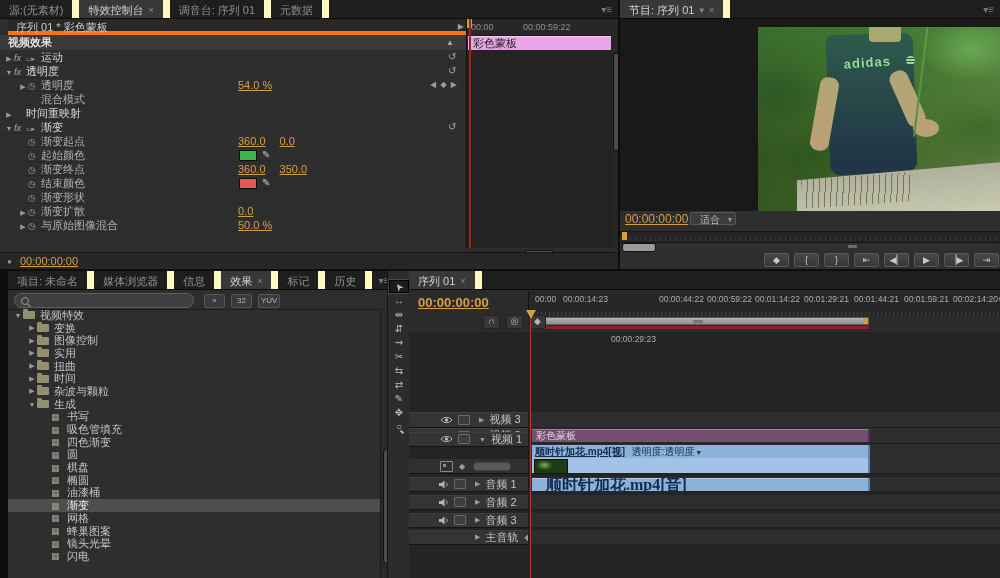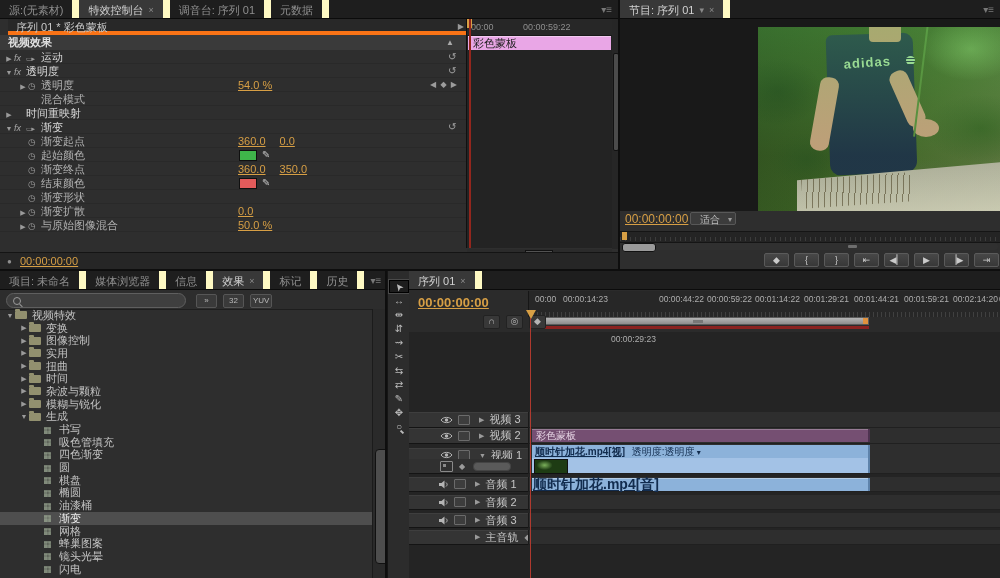--- a/index.html
+++ b/index.html
@@ -1,20 +1,20 @@
 <!DOCTYPE html>
 <html><head>
 <meta charset="utf-8">
 <style>
   html,body{margin:0;padding:0;background:#0e0e0e;width:1000px;height:578px;overflow:hidden;
     font-family:"Liberation Sans","DejaVu Sans",sans-serif;color:#bbb;}
   .panel{position:absolute;background:#2e2e2e;overflow:hidden;}
   #fx{left:0;top:0;width:618px;height:269px;}
   #prog{left:620px;top:0;width:380px;height:269px;}
-  #proj{left:0;top:271px;width:385px;height:307px;}
+  #proj{left:8px;top:271px;width:385px;height:307px;}
   #tools{left:387px;top:271px;width:22px;height:307px;background:#2c2c2c;border-left:1px solid #151515;border-right:1px solid #151515;}
   #tl{left:409px;top:271px;width:591px;height:307px;background:#232323;}
 
   
   .tabbar{height:18px;background:#1e1e1e;border-bottom:1px solid #0b0b0b;display:flex;align-items:stretch;font-size:11px;color:#8f8f8f;}
   .tabs{display:flex;align-items:stretch;}
   .tab{padding:2px 9px 0 9px;border-right:7px solid #fef9c3;display:flex;align-items:center;gap:5px;white-space:nowrap;cursor:default;}
   .tab.active{background:#383838;color:#d2d2d2;}
   .tab .close{color:#8a8a8a;font-size:9px;}
   .panel-menu{margin-left:auto;color:#787878;padding:0 6px;font-size:10px;align-self:center;}
@@ -166,22 +166,22 @@
   .clip-pur{height:13px;line-height:13px;font-size:10px;color:#ead9e8;padding-left:4px;
     box-shadow:inset 0 1px 0 rgba(255,255,255,.25);border-right:2px solid #4e3350;}
   .clip-v1{height:28px;border-right:2px solid #5e83ab;}
   .clip-v1 .ct{height:13px;line-height:13px;font-size:10px;color:#122c4e;padding-left:3px;white-space:nowrap;overflow:hidden;}
   .clip-v1 .ct .nm{text-decoration:underline;font-weight:bold;}
   .clip-v1 .ct .fxt{margin-left:4px;}
   .clip-v1 .ct .fxt::after{content:" ▾";font-size:8px;}
   .clip-v1 .cb{height:15px;background:#a3c2e6;position:relative;}
   .thumb{position:absolute;left:2px;top:1px;width:32px;height:13px;border:1px solid #111;
     background:radial-gradient(10px 6px at 30% 40%,#7ab05a,#1e3c14 80%);}
-  .clip-aud{height:13px;line-height:13px;font-size:14px;color:#122c4e;padding-left:1px;
-    box-shadow:inset 0 1px 0 rgba(255,255,255,.35);border-right:2px solid #5e83ab;}
+  .clip-aud{height:13px;line-height:13px;font-size:16px;color:#122c4e;padding-left:14px;
+    box-shadow:inset 0 1px 0 rgba(255,255,255,.35);border-right:2px solid #5e83ab;font-family:Liberation Serif, serif;}
   .clip-aud .nm{text-decoration:underline;font-weight:bold;}
   svg{display:block;}
 </style>
 </head>
 <body>
 
 <div class="panel" id="fx">
   <div class="tabbar">
     <div class="tabs">
         <div class="tab">
@@ -486,26 +486,20 @@
       <span class="tw">▶</span>
       <span class="fold"></span>
 
       <span>时间</span>
     </div>
       <div class="trow t1 f">
       <span class="tw">▶</span>
       <span class="fold"></span>
 
       <span>杂波与颗粒</span>
-    </div>
-      <div class="trow t1 f">
-      <span class="tw">▶</span>
-      <span class="fold"></span>
-
-      <span>模糊与锐化</span>
     </div>
       <div class="trow t1 f">
       <span class="tw">▼</span>
       <span class="fold"></span>
 
       <span>生成</span>
     </div>
       <div class="trow t2 e">
       <span class="tw"></span>
 
@@ -685,21 +679,21 @@
           </svg>
         </span>
       <span class="syncbox"></span>
       <span class="tw">▶</span>
       <span class="tname">视频 2</span>
     </div>
     <div class="lane" style="top:96px;height:16px;">
       <div class="clip clip-pur" style="background: rgb(117, 79, 114);">彩色蒙板</div>
     </div>
 
-    <div class="thdr" style="top:116px;height:15px;align-items:center;">
+    <div class="thdr" style="top:100px;height:15px;align-items:center;">
       <span class="sp i1">
           <svg width="13" height="8" viewBox="0 0 13 8">
             <path d="M1 4 C3.5 .5 9.5 .5 12 4 C9.5 7.5 3.5 7.5 1 4 Z" fill="none" stroke="#b5b5b5"></path>
             <circle cx="6.5" cy="4" r="1.7" fill="#b5b5b5"></circle>
           </svg>
         </span>
       <span class="syncbox"></span>
       <span class="tw">▼</span>
       <span class="tname">视频 1</span>
     </div>

